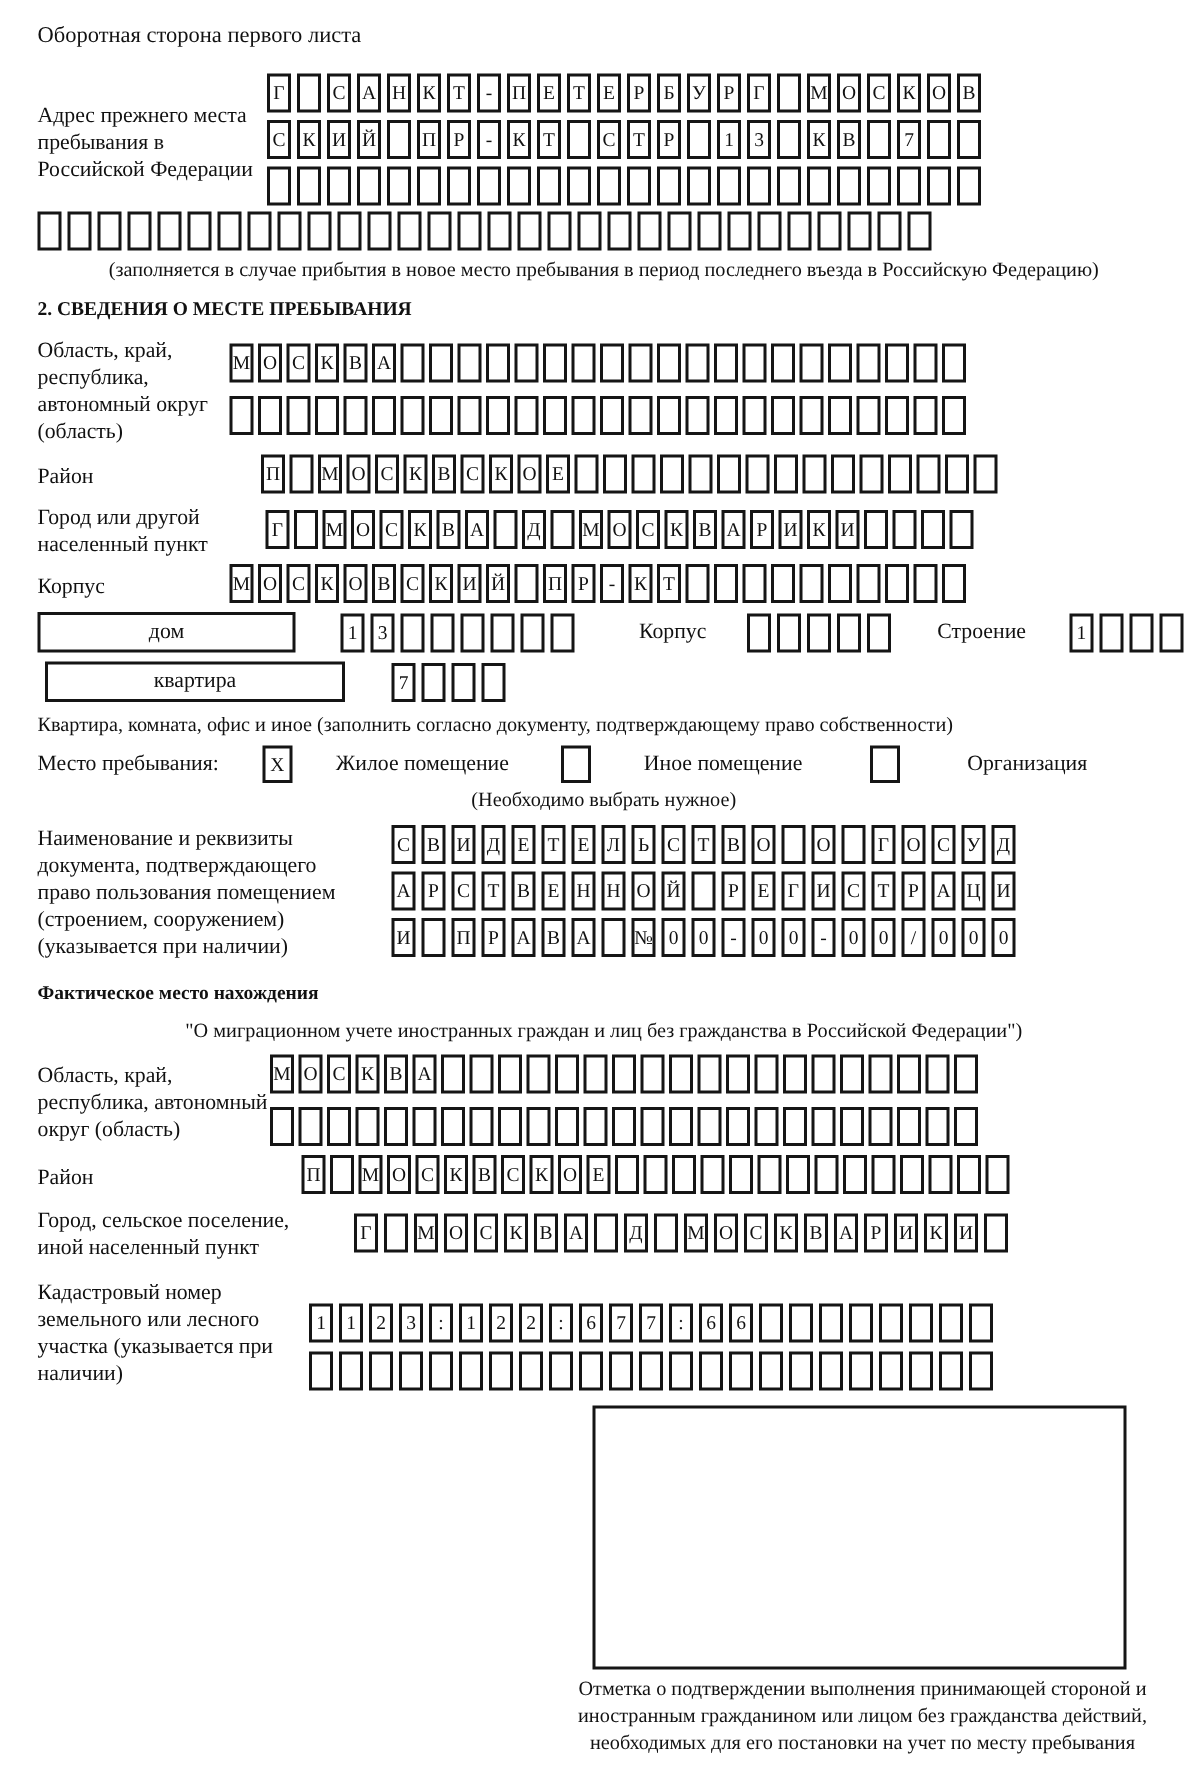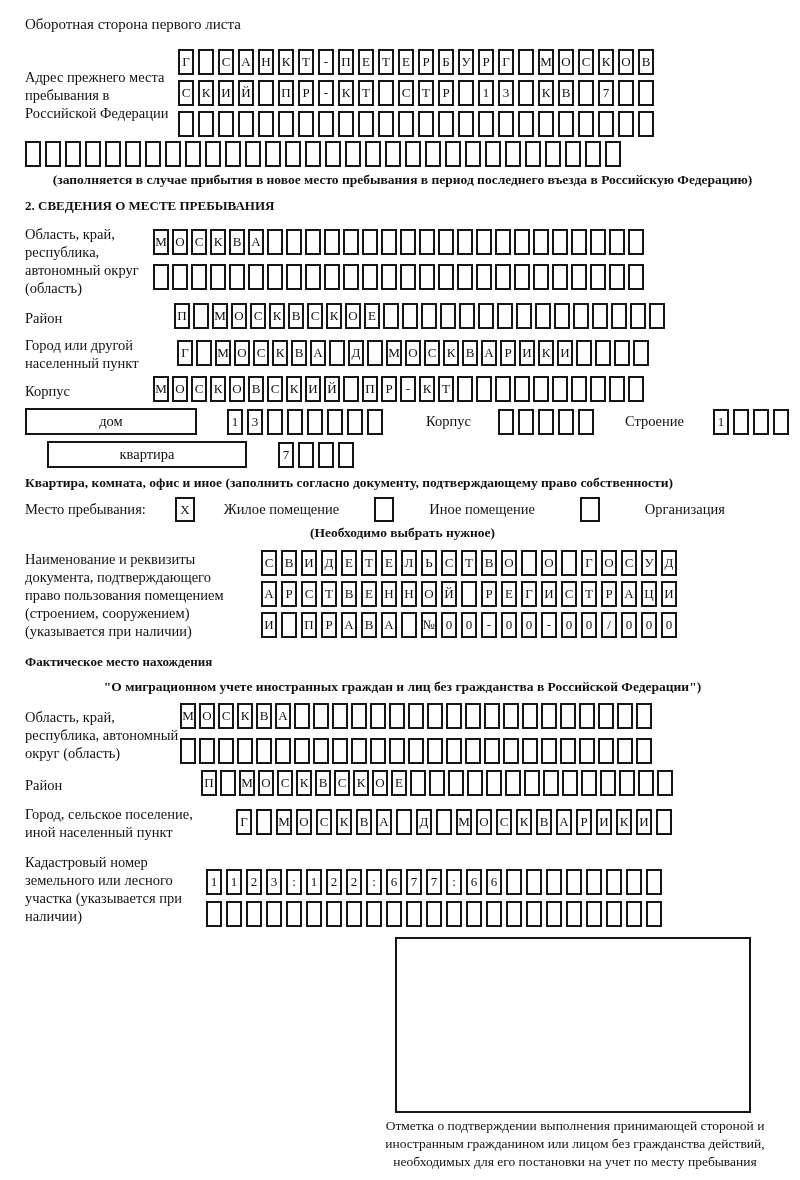--- a/index.html
+++ b/index.html
@@ -30,21 +30,21 @@
   .widebox {
     border: 2px solid #151515; height: 27px;
     display: flex; align-items: center; justify-content: center;
     font-size: 14.5px; flex-shrink: 0;
   }
   .checkbox {
     width: 20px; height: 25px; border: 2px solid #151515; flex-shrink: 0;
     display: flex; align-items: center; justify-content: center; font-size: 13px;
   }
 
-  .note { font-size: 13.5px; line-height: 17px; font-weight: bold; }
+  .note { font-size: 13.5px; line-height: 17px; }
   .center { text-align: center; }
   .sec-title { text-align: left; font-weight: bold; font-size: 13px; margin: 10px 0 8px 0; }
 
   .mt4 { margin-top: 4px; } .mt6 { margin-top: 6px; gap: 21px; } .mt8 { margin-top: 8px; }
 
   .inline-row { display: flex; align-items: center; font-size: 14.5px; }
 
   .stamp-box {
     width: 356px; height: 176px; border: 2px solid #151515;
     margin-left: 370px; margin-top: 10px;
@@ -359,21 +359,21 @@
       </div>
     <span style="margin-left:10px">Строение</span>
     <div class="box-row" style="margin-left:8px">
         <div class="cell">1</div>
         <div class="cell"></div>
         <div class="cell"></div>
         <div class="cell"></div>
       </div>
   </div>
 
-  <div class="inline-row mt6" style="margin-left:22px">
+  <div class="inline-row mt6" style="margin-left:5px">
     <div class="widebox" style="width:200px">квартира</div>
     <div class="box-row" style="margin-left:10px">
         <div class="cell">7</div>
         <div class="cell"></div>
         <div class="cell"></div>
         <div class="cell"></div>
       </div>
   </div>
   <div class="note mt6">Квартира, комната, офис и иное (заполнить согласно документу, подтверждающему право собственности)</div>
 

